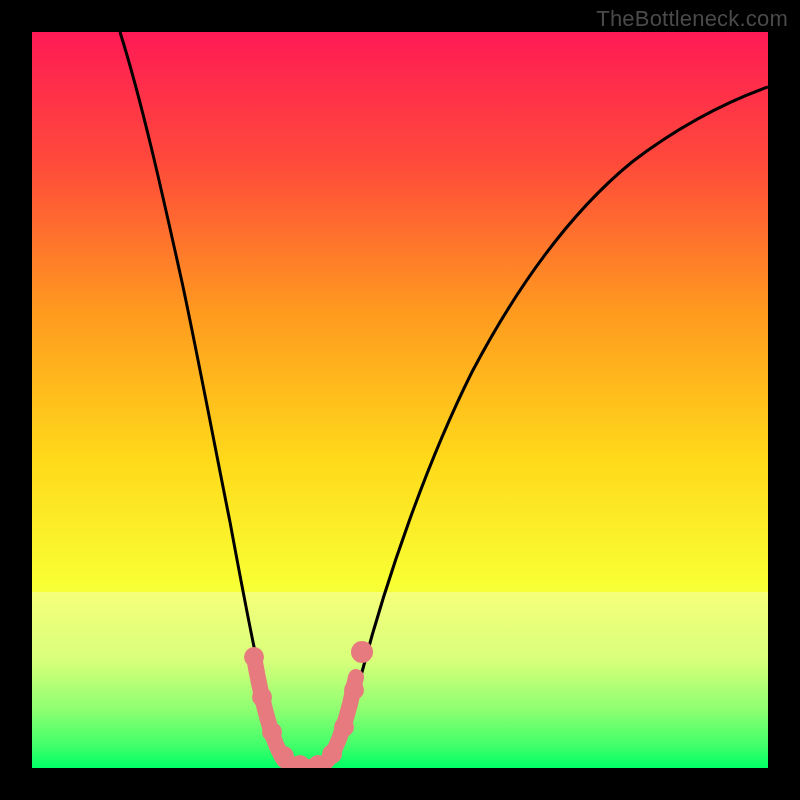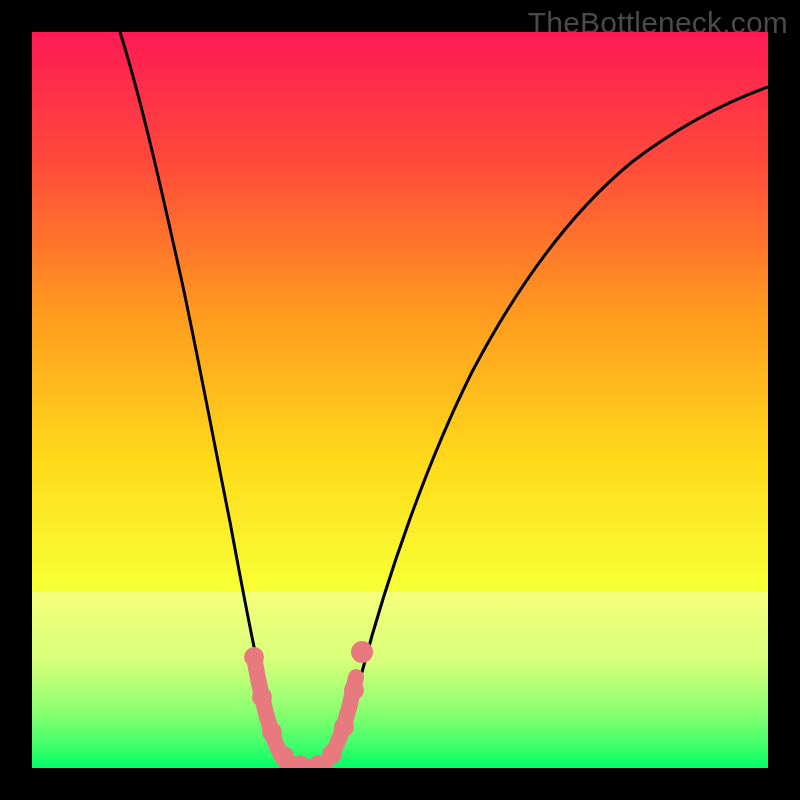--- a/index.html
+++ b/index.html
@@ -25,21 +25,21 @@
     left: 32px;
     width: 736px;
     height: 736px;
     overflow: hidden;
   }
   .watermark {
     position: absolute;
     top: 6px;
     right: 12px;
     color: #4a4a4a;
-    font-size: 30px;
+    font-size: 22px;
     font-weight: 500;
     letter-spacing: 0.2px;
   }
   svg {
     display: block;
   }
 </style>
 </head>
 <body>
 

